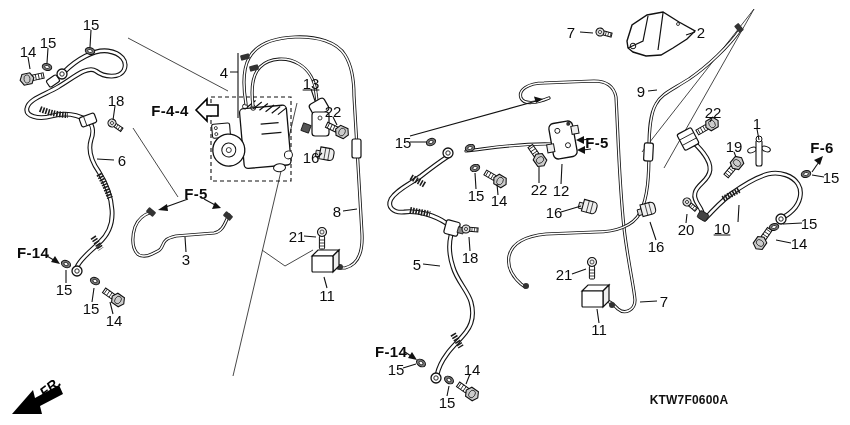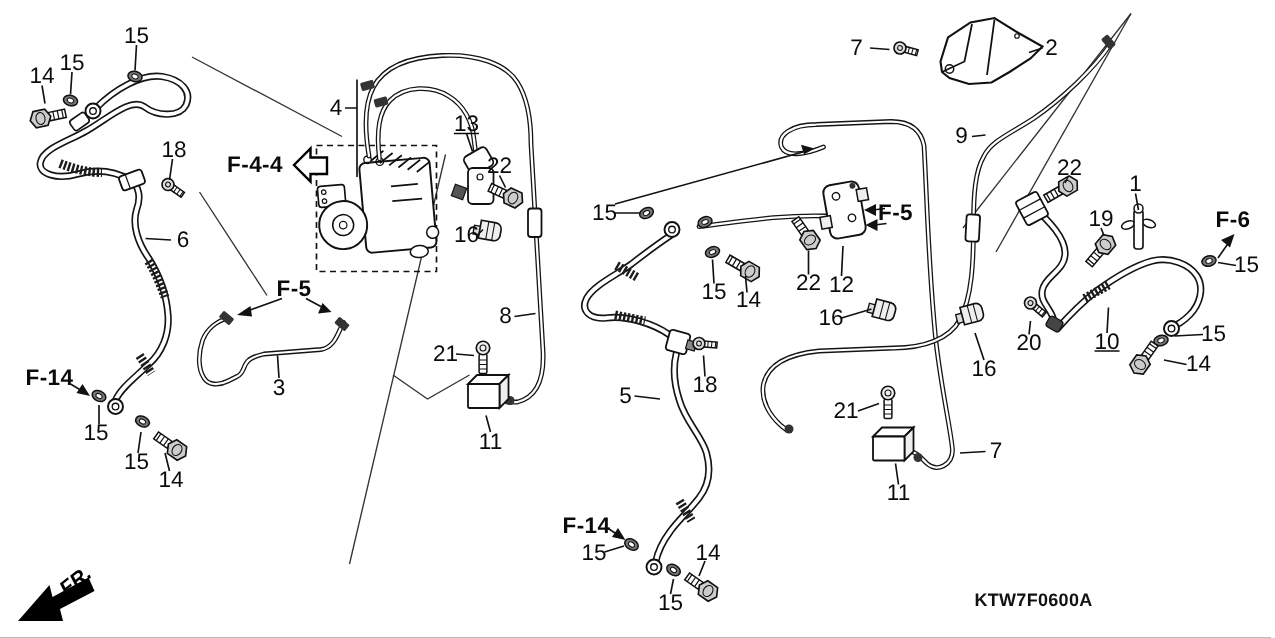--- a/index.html
+++ b/index.html
@@ -317,21 +317,21 @@
       <div class="co" style="left: 447px; top: 402px;">15</div>
       <div class="co" style="left: 472px; top: 369px;">14</div>
       <div class="co" style="left: 571px; top: 32px;">7</div>
       <div class="co" style="left: 701px; top: 32px;">2</div>
       <div class="co" style="left: 641px; top: 91px;">9</div>
       <div class="co" style="left: 713px; top: 112px;">22</div>
       <div class="co" style="left: 757px; top: 123px;">1</div>
       <div class="co" style="left: 734px; top: 146px;">19</div>
       <div class="co b" style="left: 822px; top: 147px;">F-6</div>
       <div class="co" style="left: 831px; top: 177px;">15</div>
-      <div class="co" style="left: 738px; top: 228px; text-decoration: underline;">10</div>
+      <div class="co" style="left: 722px; top: 228px; text-decoration: underline;">10</div>
       <div class="co" style="left: 809px; top: 223px;">15</div>
       <div class="co" style="left: 799px; top: 243px;">14</div>
       <div class="co" style="left: 686px; top: 229px;">20</div>
       <div class="co" style="left: 656px; top: 246px;">16</div>
       <div class="co" style="left: 564px; top: 274px;">21</div>
       <div class="co" style="left: 599px; top: 329px;">11</div>
       <div class="co" style="left: 664px; top: 301px;">7</div>
     </div>
 
 <div class="part-code">KTW7F0600A</div>

